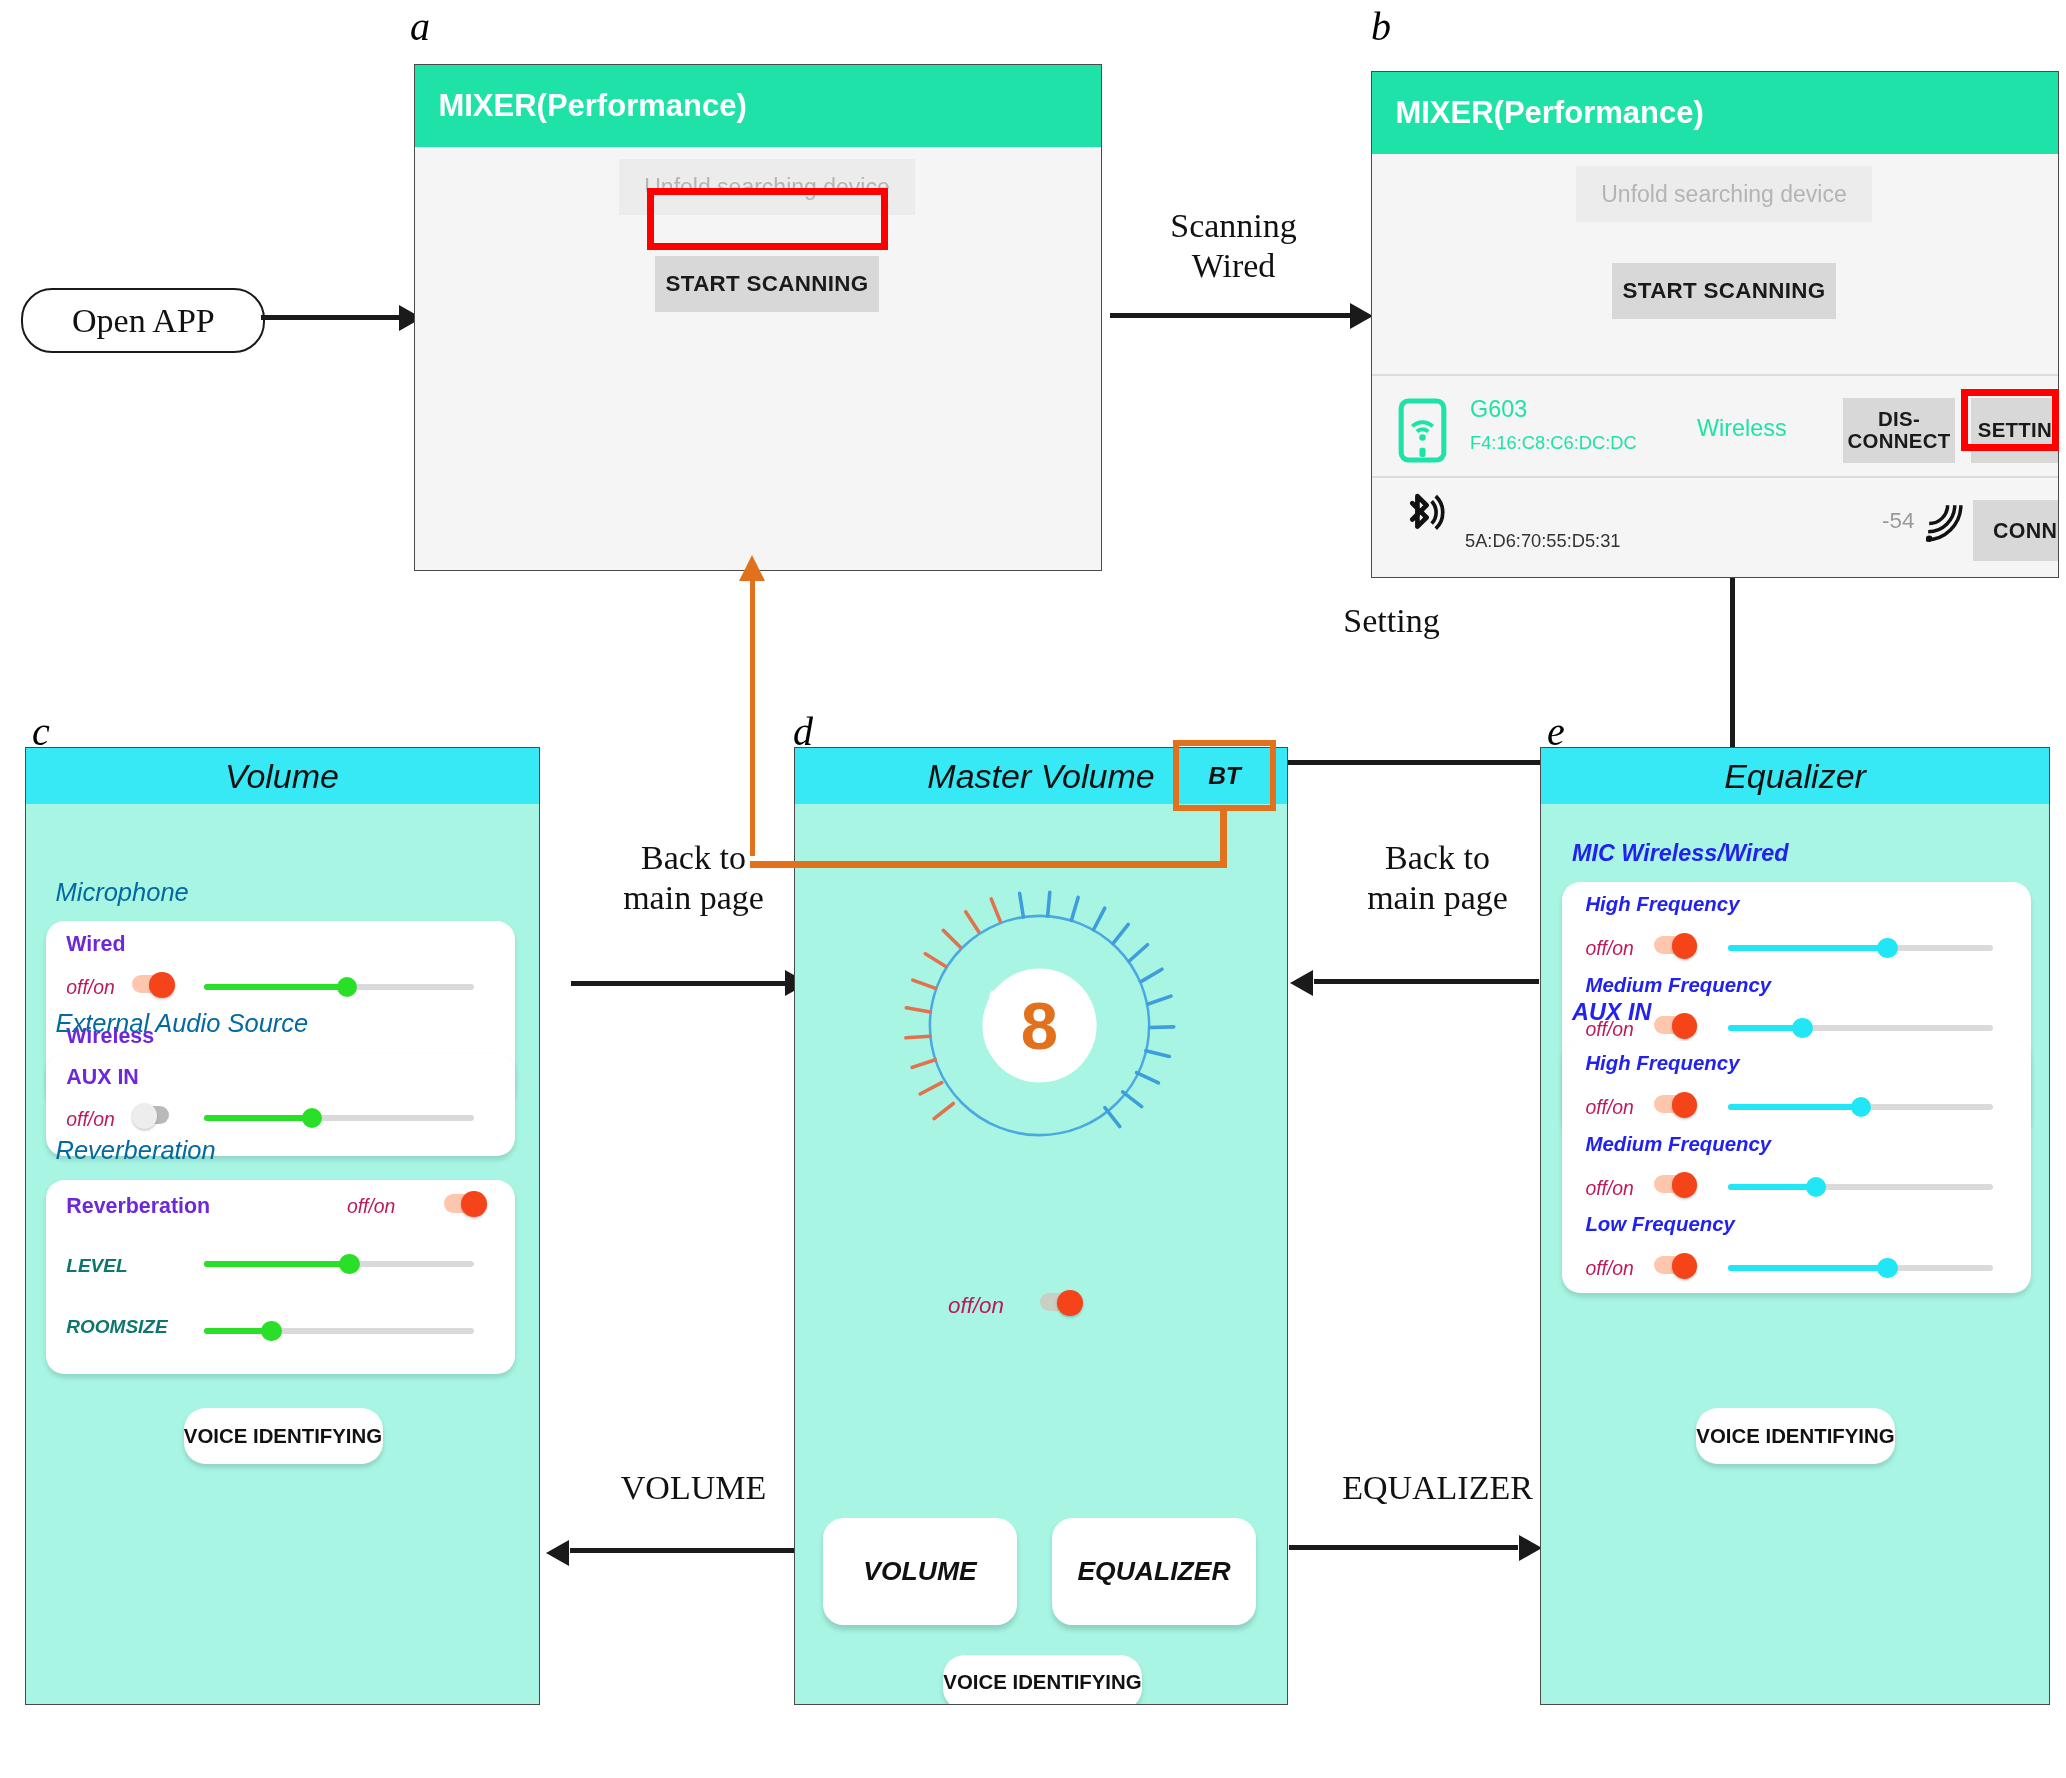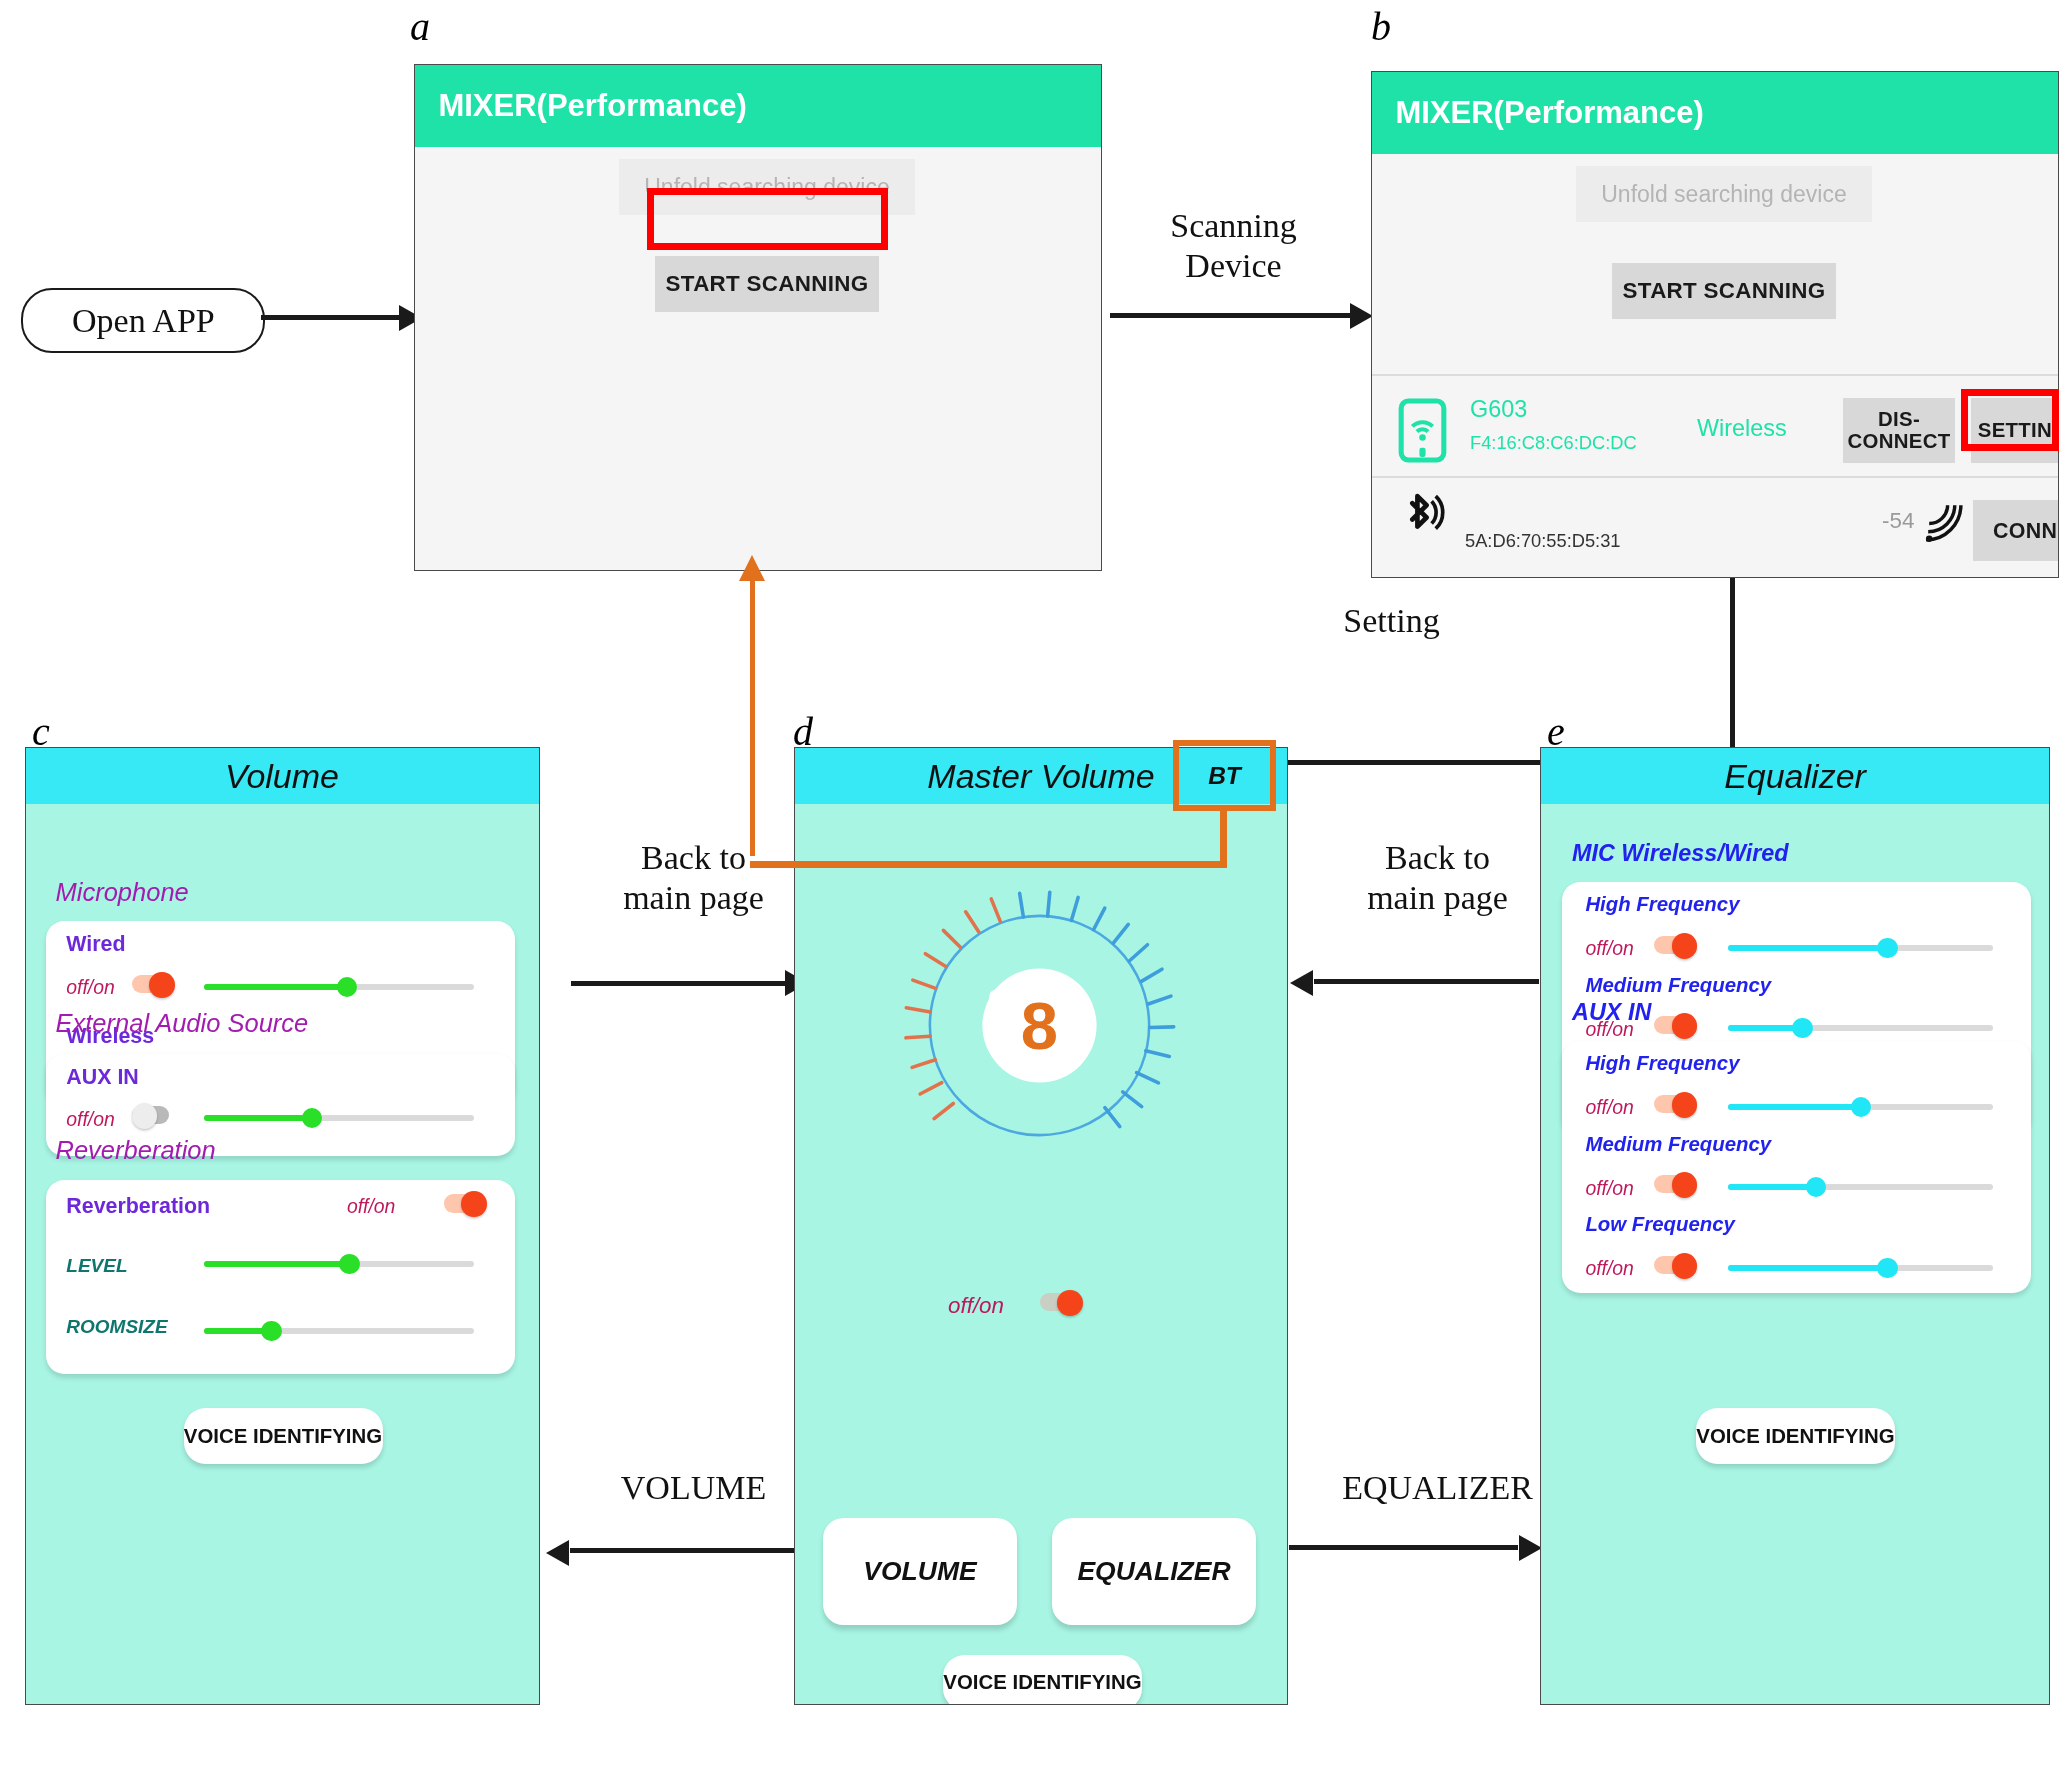--- a/index.html
+++ b/index.html
@@ -41,21 +41,21 @@
   .dev-mac2{color:#333;font-size:18.3px;}
   .dev-status{color:#1EE2A8;font-size:23.4px;}
   .rssi{color:#9a9a9a;font-size:22.4px;}
   .sep{position:absolute;background:#dcdcdc;height:1.5px;}
 
   
   .phone-cyan{background:#A8F5E4;}
   .titlebar{background:#37E8F5;display:flex;align-items:center;justify-content:center;
             font-family:"Liberation Sans",sans-serif;font-style:italic;font-weight:400;
             font-size:34px;color:#111;box-sizing:border-box;}
-  .section-head{font-style:italic;font-size:25.5px;color:#a21caf;font-weight:500;}
+  .section-head{font-style:italic;font-size:25.5px;color:#0369a1;font-weight:500;}
   .section-head-blue{font-style:italic;font-size:23.4px;color:#2222EE;font-weight:700;}
   .card{position:absolute;background:#fff;border-radius:18.3px;
         box-shadow:0 3.6px 5.1px rgba(0,0,0,.13);box-sizing:border-box;}
   .lbl-red{font-size:21.4px;color:#6d28d9;font-weight:600;}
   .lbl-blue{font-style:italic;font-size:20.4px;color:#2222EE;font-weight:600;}
   .lbl-dark{font-style:italic;font-size:19px;color:#0f766e;font-weight:600;}
   .offon{font-style:italic;font-size:19.4px;color:#be185d;}
   .tgl{position:absolute;width:44px;height:23.4px;}
   .tgl .track{position:absolute;left:0;top:3.1px;width:37px;height:18.3px;border-radius:9.2px;}
   .tgl .knob{position:absolute;width:25.5px;height:25.5px;border-radius:50%;top:0;
@@ -106,21 +106,21 @@
 <div class="phone phone-ab" style="left:414px;top:64px;width:688px;height:507px;">
   <div class="appbar" style="left:0;top:0;width:100%;height:82px;position:absolute;">
     <span>MIXER(Performance)</span>
   </div>
   <div class="unfold" style="position:absolute;left:204px;top:94px;width:296px;height:56px;">Unfold searching device</div>
   <div class="mbtn" style="position:absolute;left:240px;top:191px;width:224px;height:56px;">START SCANNING</div>
 </div>
 <div class="redbox" style="left:647px;top:188px;width:241px;height:62px;"></div>
 
 <div class="abs flow-label" style="left:1101px;top:206px;width:265px;">Scanning
-Device</div>
+Wired</div>
 <div class="ln" style="left:1110px;top:313px;width:240px;height:4.6px;"></div>
 <div class="arrow-head ah-right" style="left:1350px;top:303px;"></div>
 
 <div class="phone phone-ab" style="left:1371px;top:71px;width:688px;height:507px;">
   <div class="appbar" style="position:absolute;left:0;top:0;width:100%;height:82px;">
     <span>MIXER(Performance)</span>
   </div>
   <div class="unfold" style="position:absolute;left:204px;top:94px;width:296px;height:56px;">Unfold searching device</div>
   <div class="mbtn" style="position:absolute;left:240px;top:191px;width:224px;height:56px;background:#d8d8d8;">START SCANNING</div>
 

